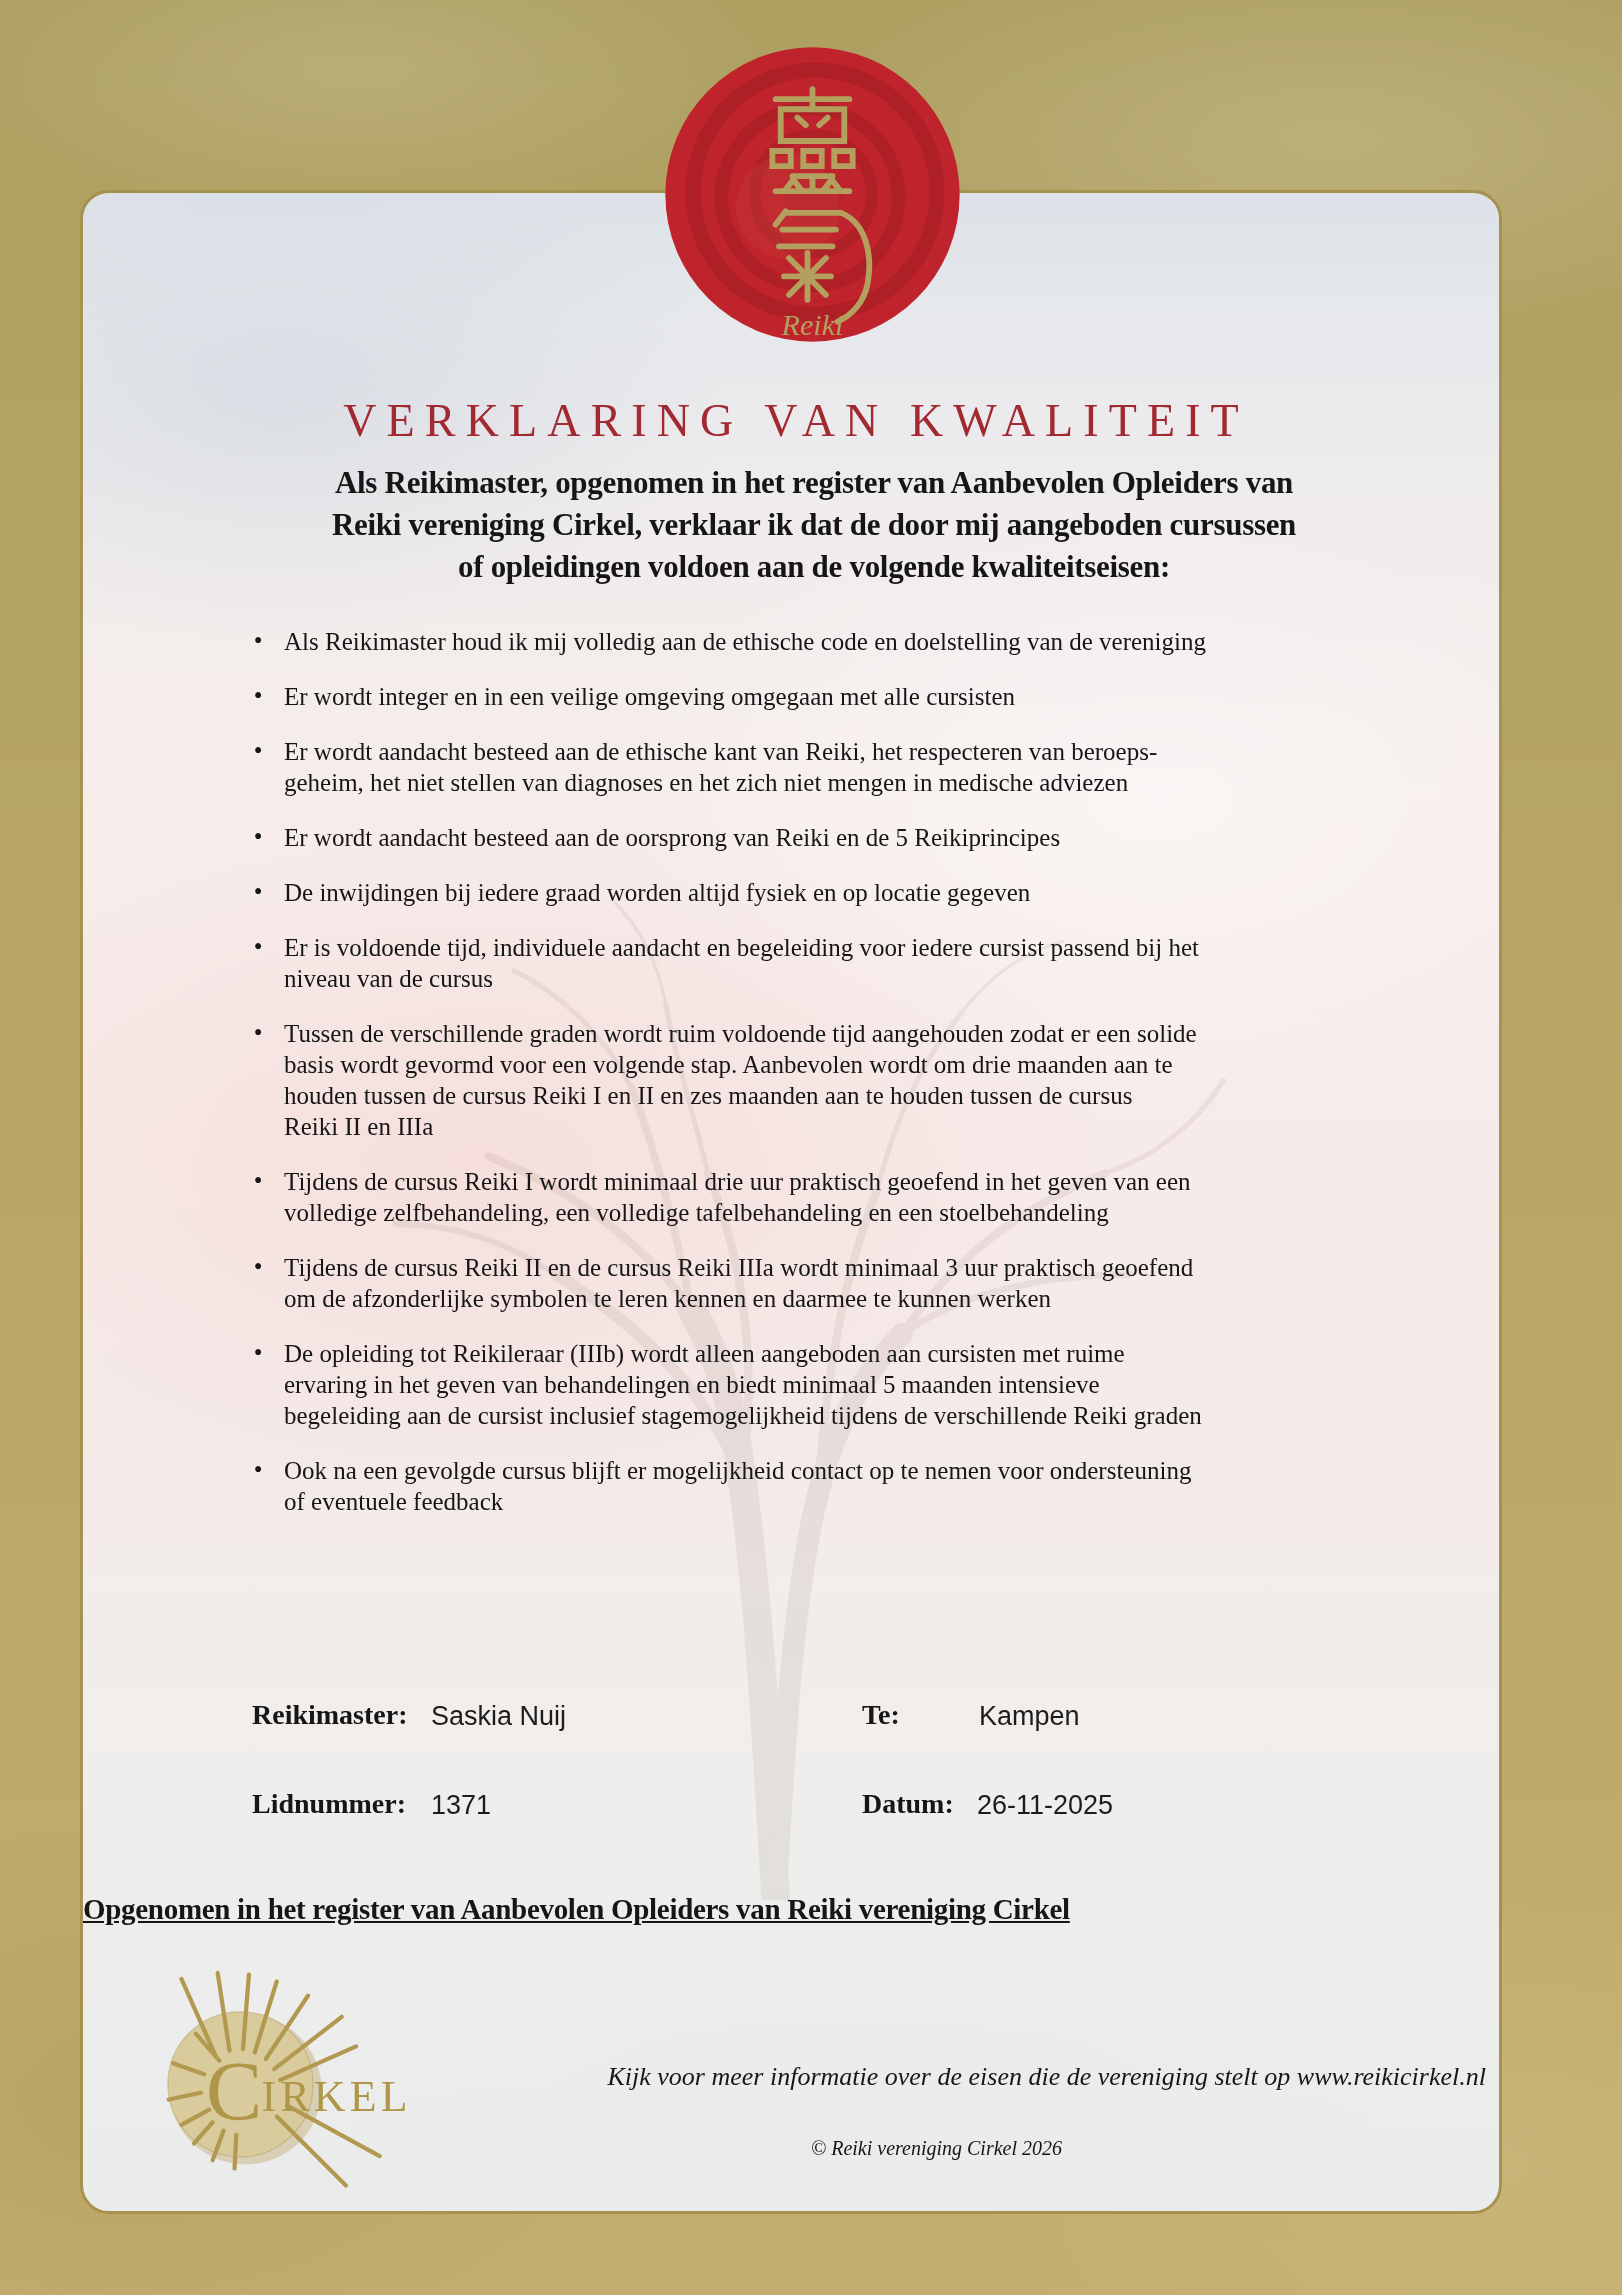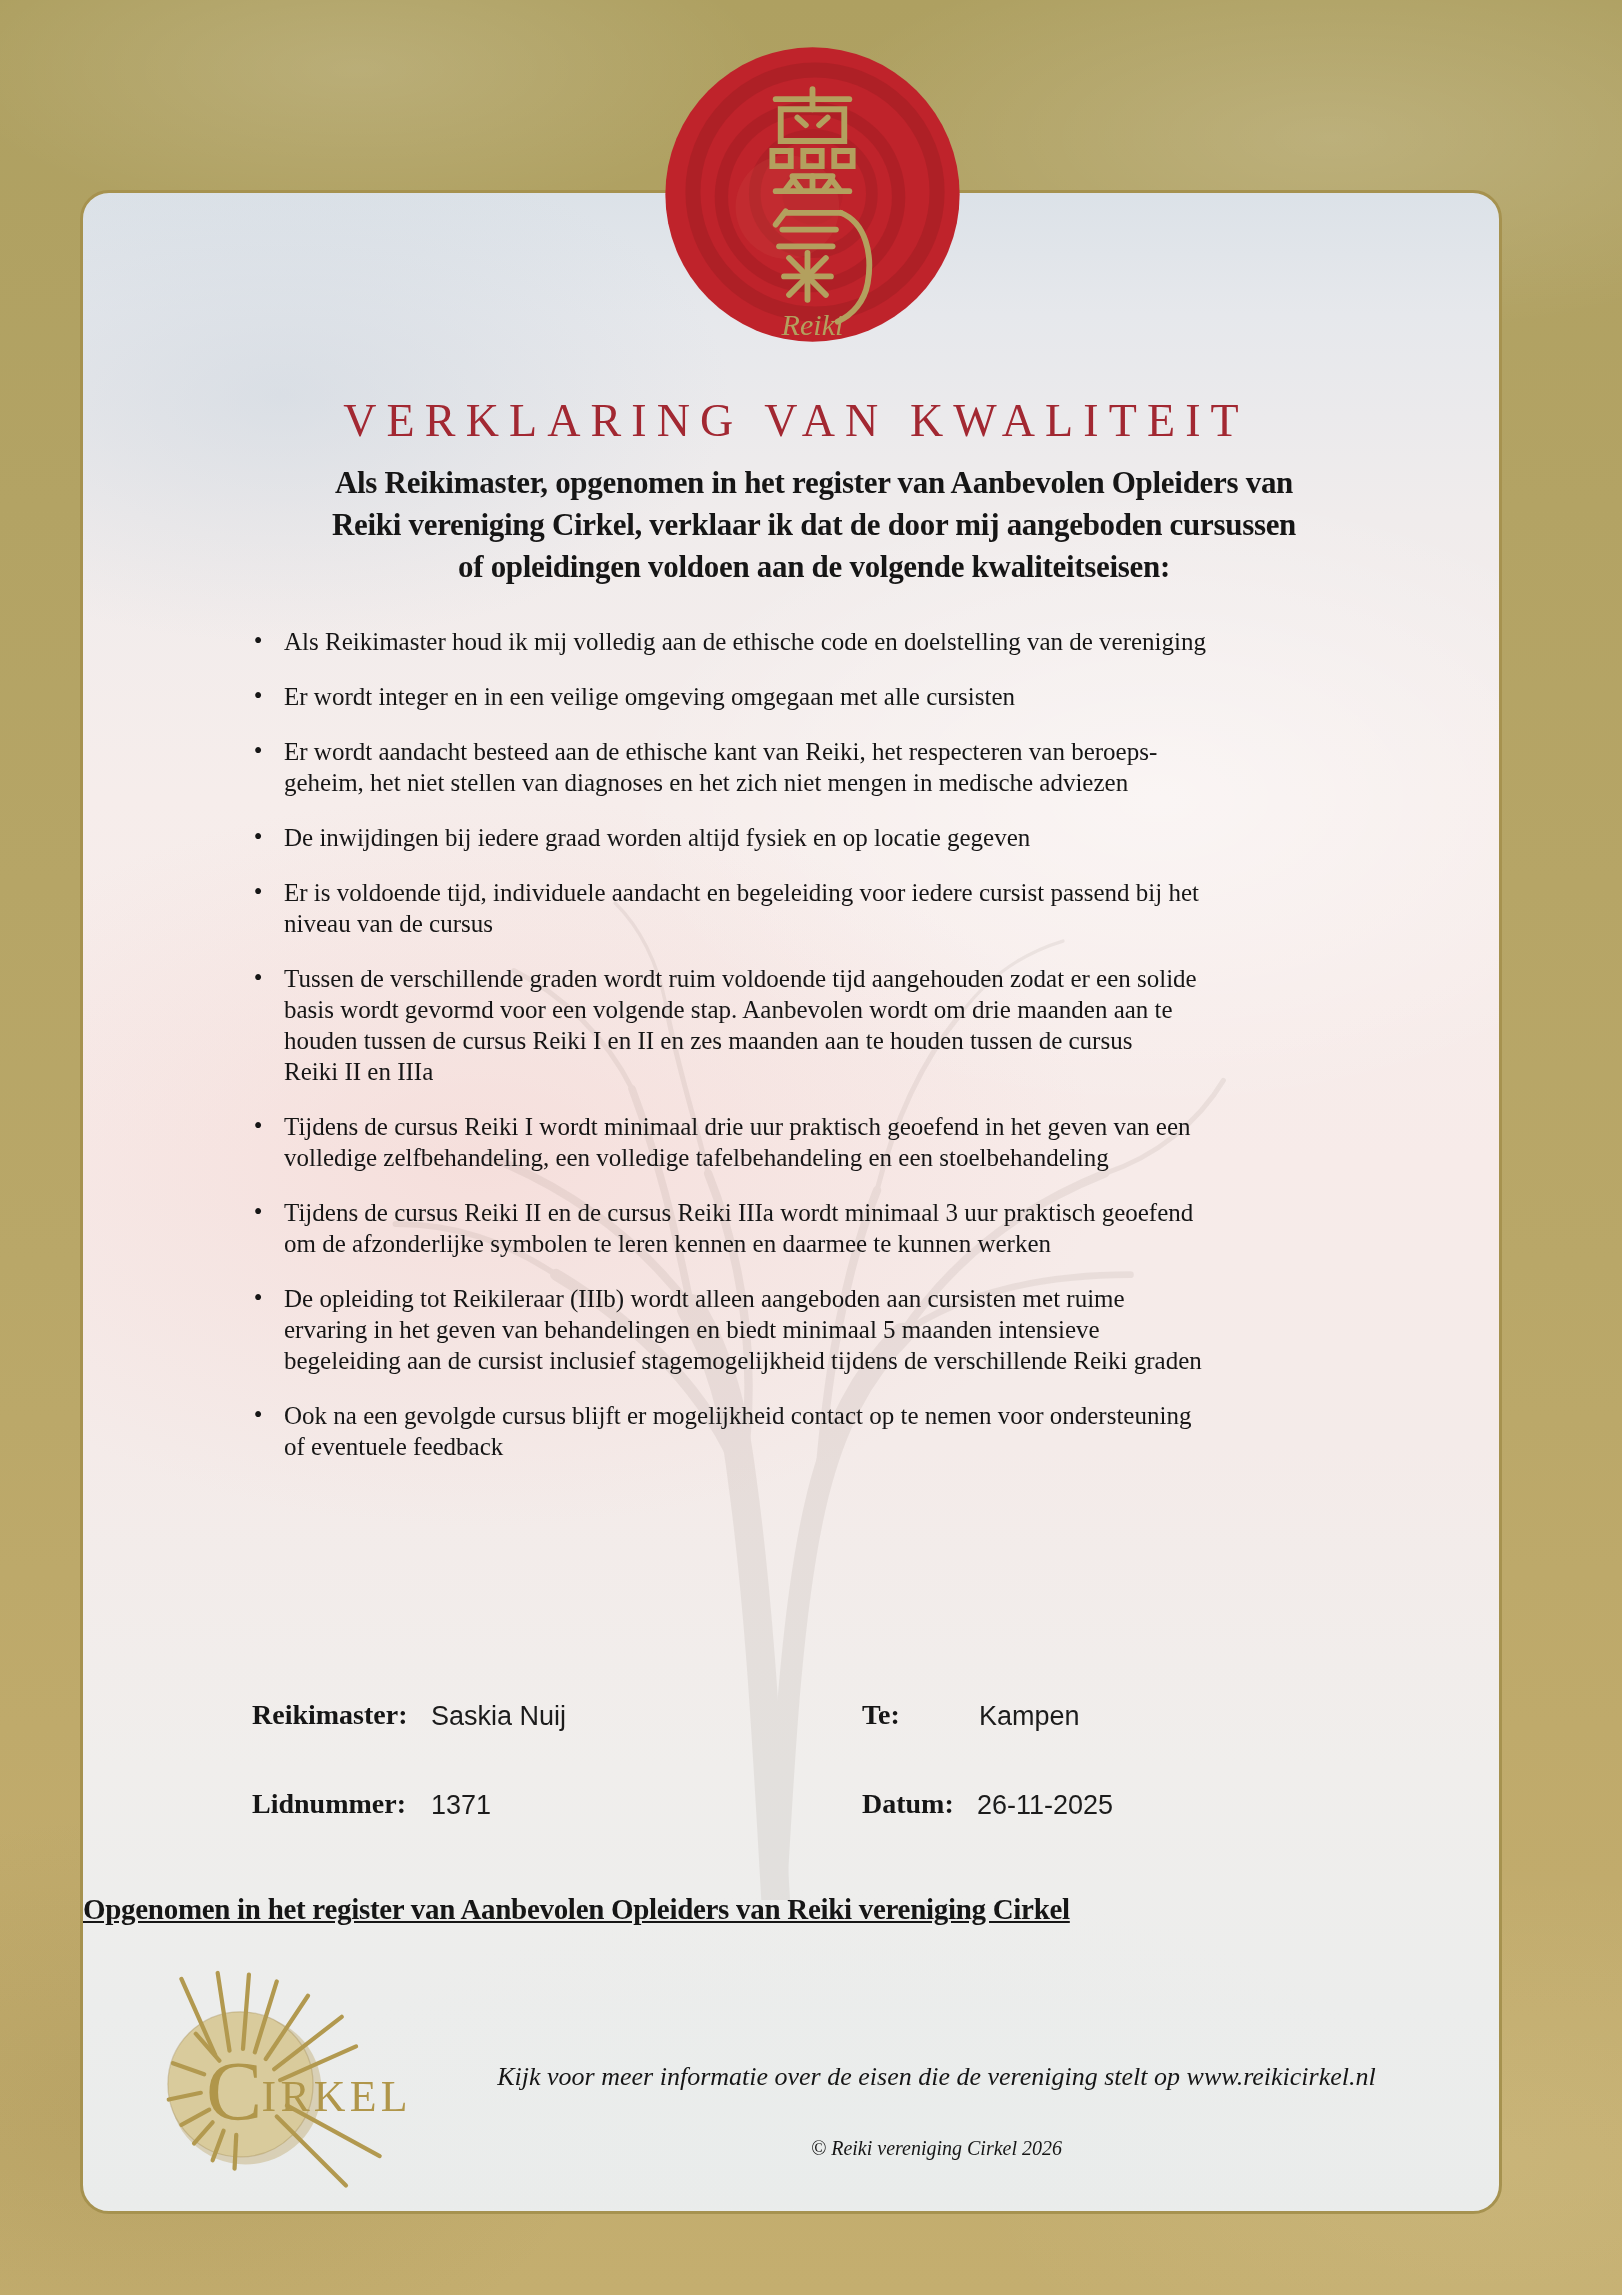--- a/index.html
+++ b/index.html
@@ -30,21 +30,21 @@
          font-size:31px;line-height:42px;font-weight:bold;letter-spacing:-0.3px;white-space:pre-line;}
   .bullets{position:absolute;top:433px;left:169px;width:1234px;margin:0;padding:0;list-style:none;}
   .bullets li{position:relative;padding-left:32px;font-size:25px;line-height:31px;
          margin:0 0 24px 0;white-space:pre-line;}
   .bullets li::before{content:"\2022";position:absolute;left:1.7px;top:-0.8px;font-size:25px;color:#161616;}
   .flabel{position:absolute;font-size:28px;font-weight:bold;}
   .fvalue{position:absolute;font-size:27px;font-family:"Liberation Sans","DejaVu Sans",sans-serif;color:#1c1c1c;}
   .register{position:absolute;top:1700px;left:0;width:100%;text-align:left;
          font-size:29px;font-weight:bold;letter-spacing:-0.3px;text-decoration:underline;}
   .cirkel{position:absolute;left:52px;top:1773px;width:270px;height:262px;}
-  .infoline{position:absolute;top:1869px;left:304px;width:1099px;text-align:center;
+  .infoline{position:absolute;top:1869px;left:304px;width:1099px;text-align:right;
          font-size:26px;font-style:italic;}
   .copyline{position:absolute;top:1920px;left:304px;width:1099px;text-align:center;
          font-size:20px;font-style:italic;margin-top:24px;}
 </style>
 </head>
 <body>
 
 <div class="page">
 
   <div class="card">
@@ -74,20 +74,21 @@
     <div class="title">VERKLARING VAN KWALITEIT</div>
     <div class="intro">Als Reikimaster, opgenomen in het register van Aanbevolen Opleiders van
 Reiki vereniging Cirkel, verklaar ik dat de door mij aangeboden cursussen
 of opleidingen voldoen aan de volgende kwaliteitseisen:</div>
 
     <ul class="bullets">
       <li>Als Reikimaster houd ik mij volledig aan de ethische code en doelstelling van de vereniging</li>
       <li>Er wordt integer en in een veilige omgeving omgegaan met alle cursisten</li>
       <li>Er wordt aandacht besteed aan de ethische kant van Reiki, het respecteren van beroeps-
 geheim, het niet stellen van diagnoses en het zich niet mengen in medische adviezen</li>
+      <li>Er wordt aandacht besteed aan de oorsprong van Reiki en de 5 Reikiprincipes</li>
       <li>De inwijdingen bij iedere graad worden altijd fysiek en op locatie gegeven</li>
       <li>Er is voldoende tijd, individuele aandacht en begeleiding voor iedere cursist passend bij het
 niveau van de cursus</li>
       <li>Tussen de verschillende graden wordt ruim voldoende tijd aangehouden zodat er een solide
 basis wordt gevormd voor een volgende stap. Aanbevolen wordt om drie maanden aan te
 houden tussen de cursus Reiki I en II en zes maanden aan te houden tussen de cursus
 Reiki II en IIIa</li>
       <li>Tijdens de cursus Reiki I wordt minimaal drie uur praktisch geoefend in het geven van een
 volledige zelfbehandeling, een volledige tafelbehandeling en een stoelbehandeling</li>
       <li>Tijdens de cursus Reiki II en de cursus Reiki IIIa wordt minimaal 3 uur praktisch geoefend

